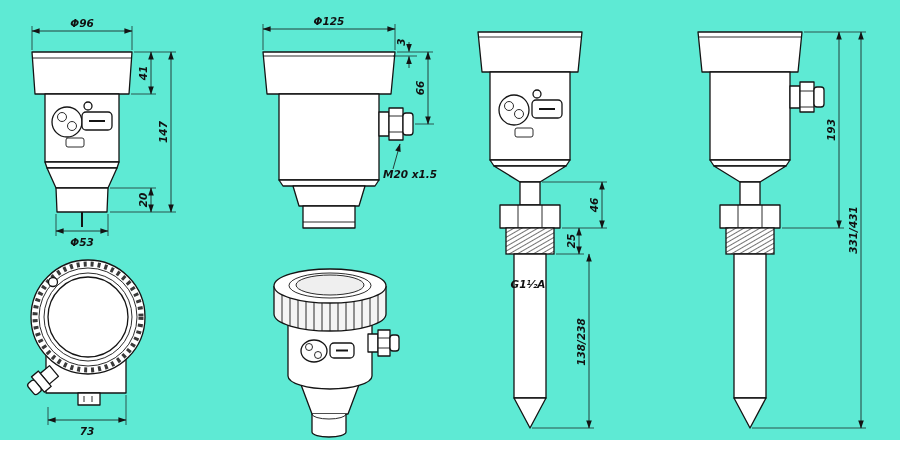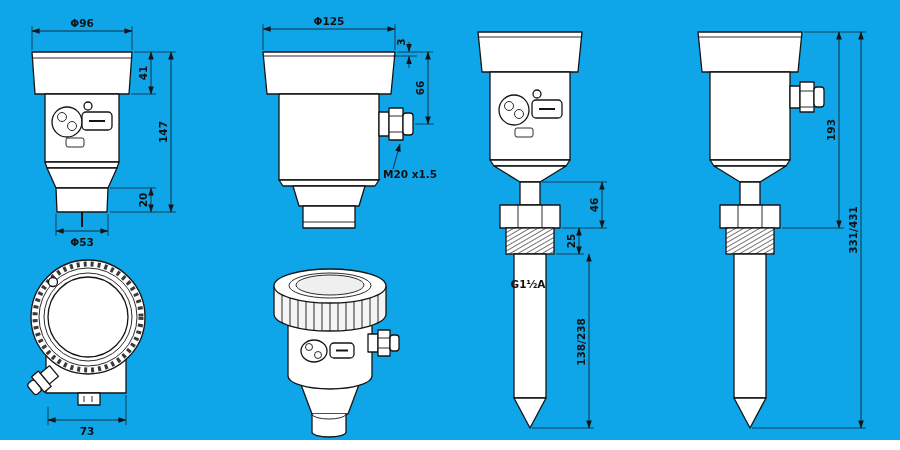--- a/index.html
+++ b/index.html
@@ -1,17 +1,17 @@
 <!DOCTYPE html>
 <html><head>
 <meta charset="utf-8">
 <style>
   html,body{margin:0;padding:0;background:#fff;}
-  .stage{position:relative;width:900px;height:440px;background:#0ea5e9;overflow:hidden;
-         font-family:"DejaVu Sans",sans-serif;}
+  .stage{position:relative;width:900px;height:440px;background:#5eead4;overflow:hidden;
+         font-family:"DejaVu Sans",sans-serif;font-style:italic;}
   svg{position:absolute;}
   .obj{fill:#fff;stroke:#141414;stroke-width:1.3;stroke-linejoin:round;}
   .det{fill:none;stroke:#141414;stroke-width:.9;}
   .dim{stroke:#141414;stroke-width:.8;fill:none;}
   .ext{stroke:#141414;stroke-width:.7;}
   .t{font-family:"DejaVu Sans",sans-serif;font-size:10.5px;font-weight:700;fill:#111;}
   .thick{stroke:#141414;stroke-width:2;}
 </style>
 </head>
 <body>

